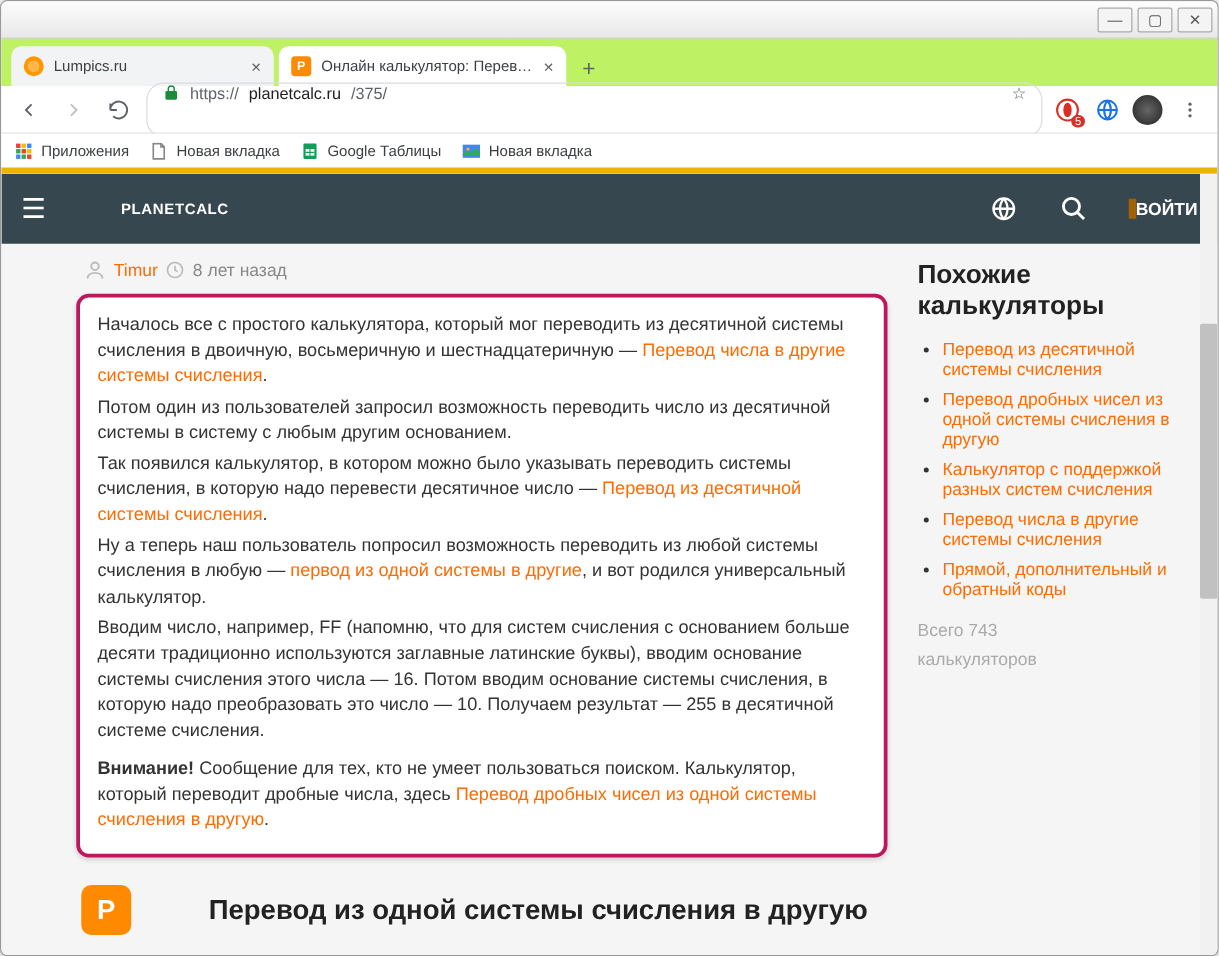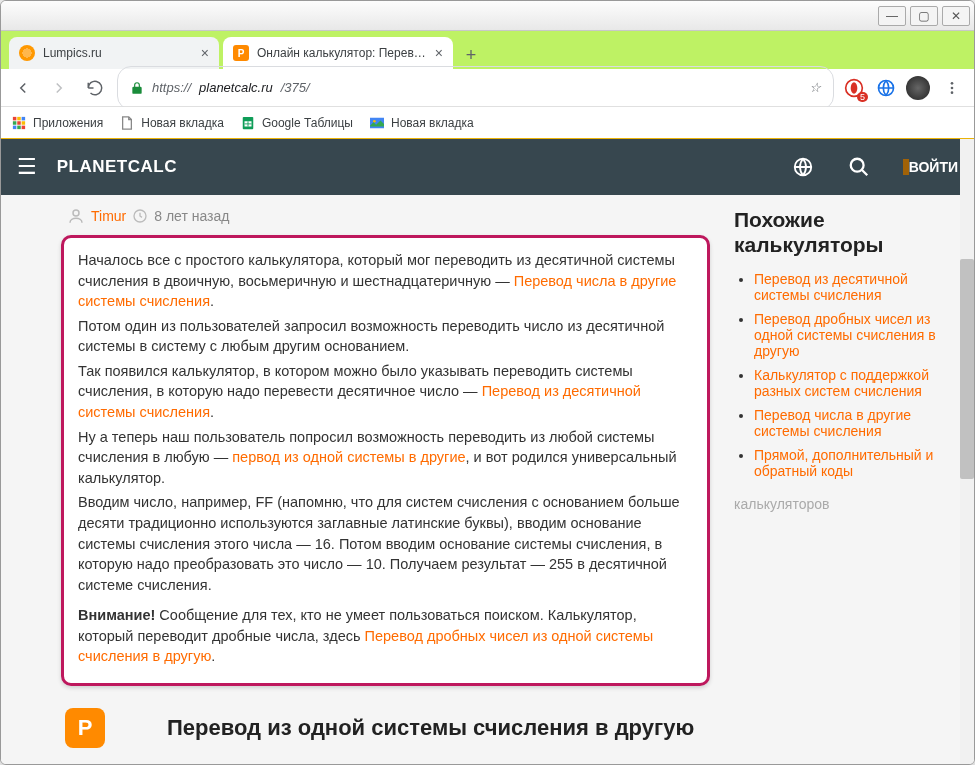--- a/index.html
+++ b/index.html
@@ -9,35 +9,35 @@
 .titlebar .btn { width:28px; height:20px; border:1px solid #aaa; background:#f4f4f4; font-size:12px; display:flex; align-items:center; justify-content:center; color:#555; border-radius:2px; cursor:pointer; }
 .tabs { height:38px; background:#bef264; display:flex; align-items:flex-end; padding:0 8px; gap:4px; }
 .tab { height:32px; background:#f1f3f4; border-radius:8px 8px 0 0; display:flex; align-items:center; padding:0 10px; gap:8px; min-width:210px; max-width:230px; font-size:12px; color:#3c4043; cursor:pointer; }
 .tab.active { background:#fff; }
 .tab .favicon { width:16px; height:16px; border-radius:50%; flex:0 0 16px; }
 .tab .title { flex:1; white-space:nowrap; overflow:hidden; text-overflow:ellipsis; }
 .tab .close { color:#5f6368; font-size:14px; cursor:pointer; }
 .newtab { width:28px; height:28px; display:flex; align-items:center; justify-content:center; color:#5f6368; font-size:18px; cursor:pointer; }
 .addr { height:38px; background:#fff; display:flex; align-items:center; padding:0 8px; gap:8px; border-bottom:1px solid #e0e0e0; }
 .nav-ico { width:28px; height:28px; display:flex; align-items:center; justify-content:center; color:#5f6368; cursor:pointer; }
-.url { flex:1; height:44px; border:1px solid #dadce0; border-radius:14px; display:flex; align-items:center; padding:0 12px; gap:8px; font-size:13px; color:#202124;font-style:italic; }
+.url { flex:1; height:44px; border:1px solid #dadce0; border-radius:14px; display:flex; align-items:flex-start; padding:0 12px; gap:8px; font-size:13px; color:#202124; }
 .url .lock { color:#1a8c3a; }
 .url .domain { color:#202124; }
 .url .path { color:#5f6368; }
 .star { color:#5f6368; cursor:pointer; }
 .ext { width:24px; height:24px; display:flex; align-items:center; justify-content:center; position:relative; }
 .ext .badge { position:absolute; bottom:-2px; right:-2px; background:#d93025; color:#fff; font-size:9px; border-radius:6px; padding:0 3px; }
 .avatar { width:24px; height:24px; border-radius:50%; background:#444; }
-.bookbar { height:32px; background:#fff; display:flex; align-items:center; padding:0 10px; gap:16px; border-bottom:1px solid #eab308; font-size:12px; color:#3c4043; }
+.bookbar { height:32px; background:#fff; display:flex; align-items:center; padding:0 10px; gap:16px; border-bottom:5px solid #eab308; font-size:12px; color:#3c4043; }
 .bm { display:flex; align-items:center; gap:6px; cursor:pointer; }
 .bm .ico { width:16px; height:16px; display:flex; align-items:center; justify-content:center; }
 .content { flex:1; overflow:auto; background:#f5f5f5; }
 .header { height:56px; background:#37474f; color:#fff; display:flex; align-items:center; padding:0 16px; gap:20px; }
 .header .menu { font-size:22px; cursor:pointer; }
-.header .brand { font-weight:bold; font-size:17px; letter-spacing:.5px; }
+.header .brand { font-weight:bold; font-size:12px; letter-spacing:.5px;margin-left:40px; }
 .header .subtitle { font-size:17px; font-weight:bold; }
 .header .sp { flex:1; }
 .header .hico { width:36px; height:36px; display:flex; align-items:center; justify-content:center; cursor:pointer; }
 .header .login { font-weight:bold; font-size:14px; border-left:6px solid #a16207; margin-left:6px; cursor:pointer; }
 .page { display:flex; padding:12px 30px 20px 60px; gap:24px; }
 .main { flex:1; }
 .author { display:flex; align-items:center; gap:6px; font-size:14px; color:#888; margin-bottom:10px; padding-left:6px; }
 .author .name { color:#ff6b00; cursor:pointer; }
 .author .ico { color:#bbb; }
 .box { border:3px solid #be185d; border-radius:10px; padding:12px 14px; font-size:14.5px; line-height:1.42; color:#333; box-shadow:0 2px 4px rgba(0,0,0,.15); background:#fff; margin-bottom:18px; }
@@ -239,20 +239,21 @@
       <div class="side">
         <h2>Похожие калькуляторы</h2>
         <ul>
           <li><a>Перевод из десятичной системы счисления</a></li>
           <li><a>Перевод дробных чисел из одной системы счисления в другую</a></li>
           <li><a>Калькулятор с поддержкой разных систем счисления</a></li>
           <li><a>Перевод числа в другие системы счисления</a></li>
           <li><a>Прямой, дополнительный и обратный коды</a></li>
         </ul>
         <div class="total">
+          <div>Всего 743</div>
           <div>калькуляторов</div>
         </div>
       </div>
     </div>
   </div>
   <div class="scrollbar">
     <div class="thumb" style="height:220px;margin-top:120px"></div>
   </div>
   </div>
 </div>

